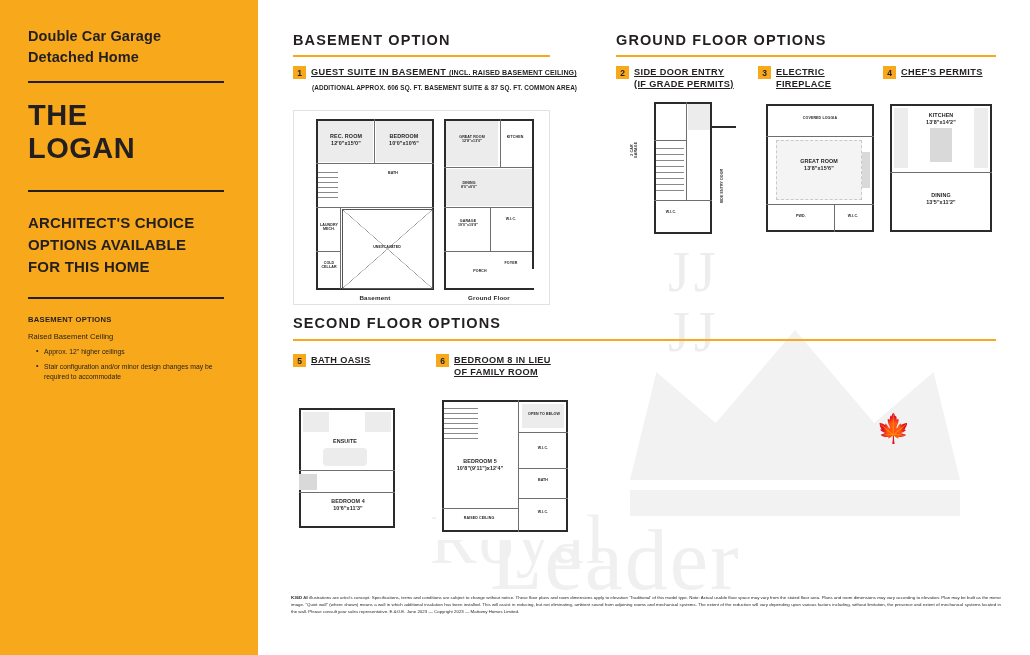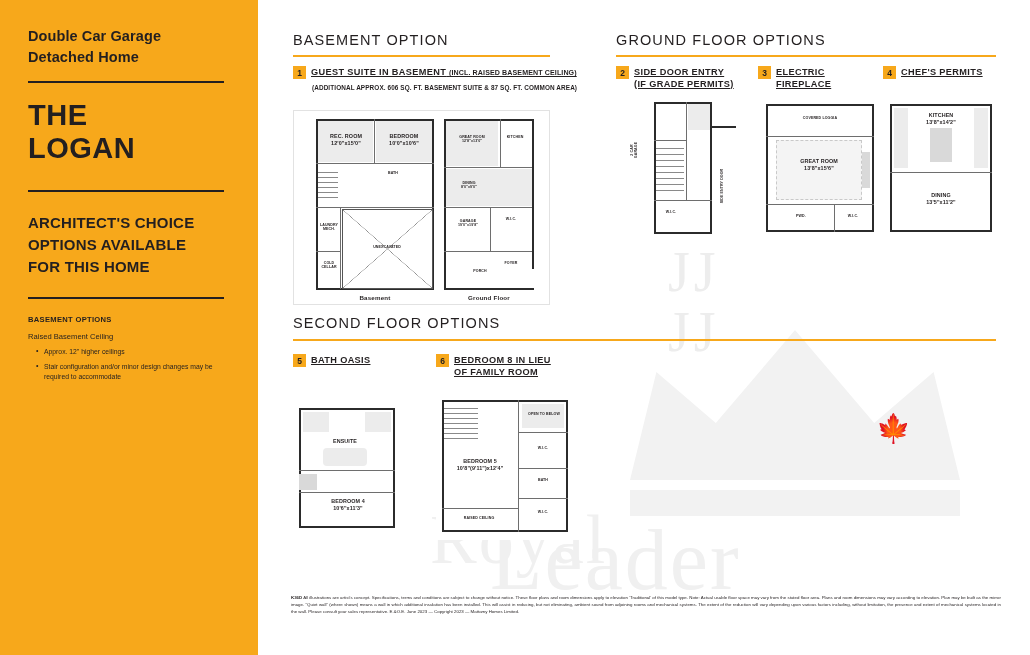--- a/index.html
+++ b/index.html
@@ -177,21 +177,21 @@
   
   .content {
     position: absolute;
     left: 258px; top: 0;
     width: 772px; height: 655px;
     z-index: 1;
   }
   .sec-head {
     position: absolute;
     font-size: 14.5px;
-    font-weight: normal;
+    font-weight: bold;
     letter-spacing: 1.1px;
     color: #231f20;
   }
   .sec-rule {
     position: absolute;
     height: 2px;
     background: #f7a81b;
   }
 
   .opt-badge {

